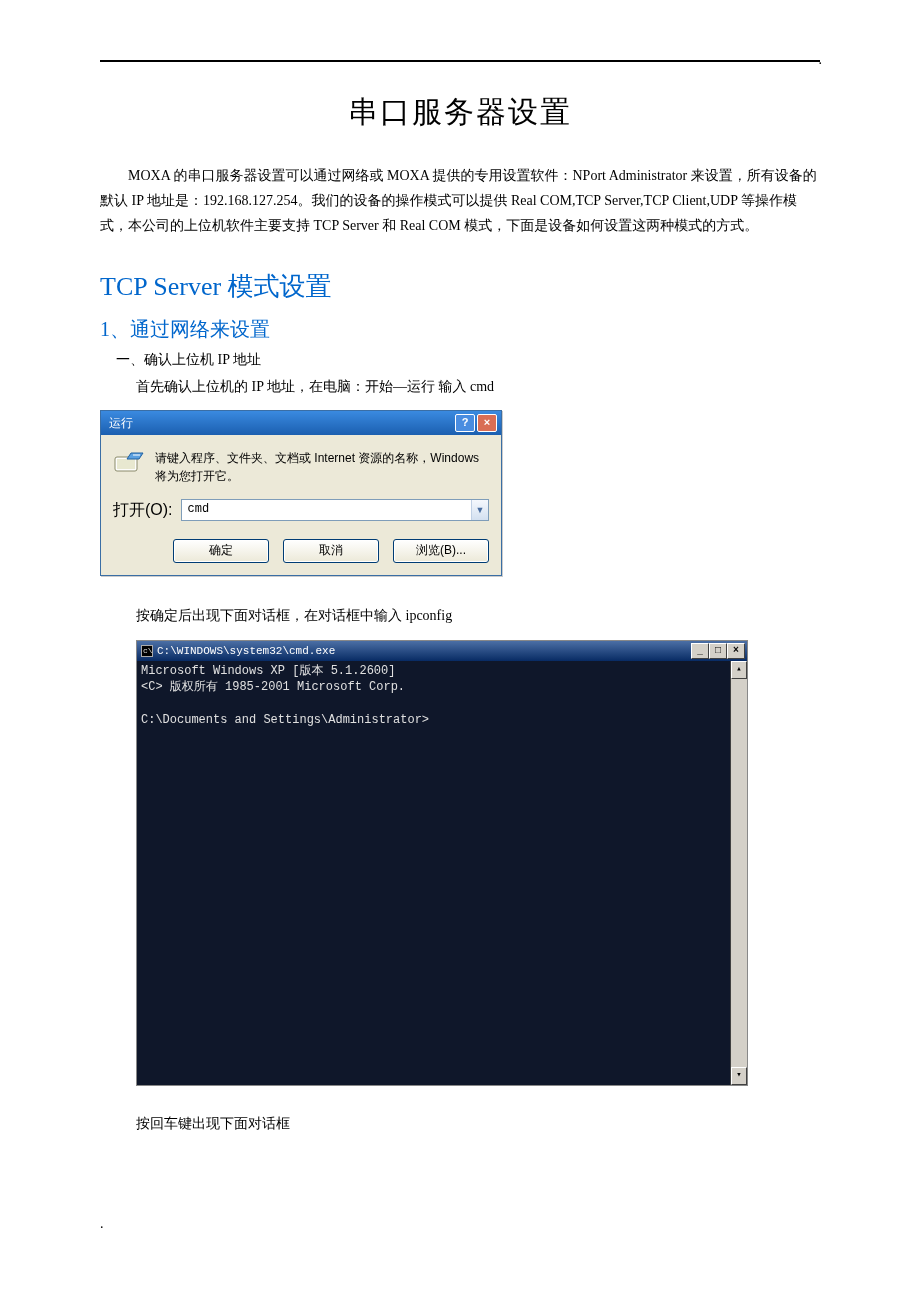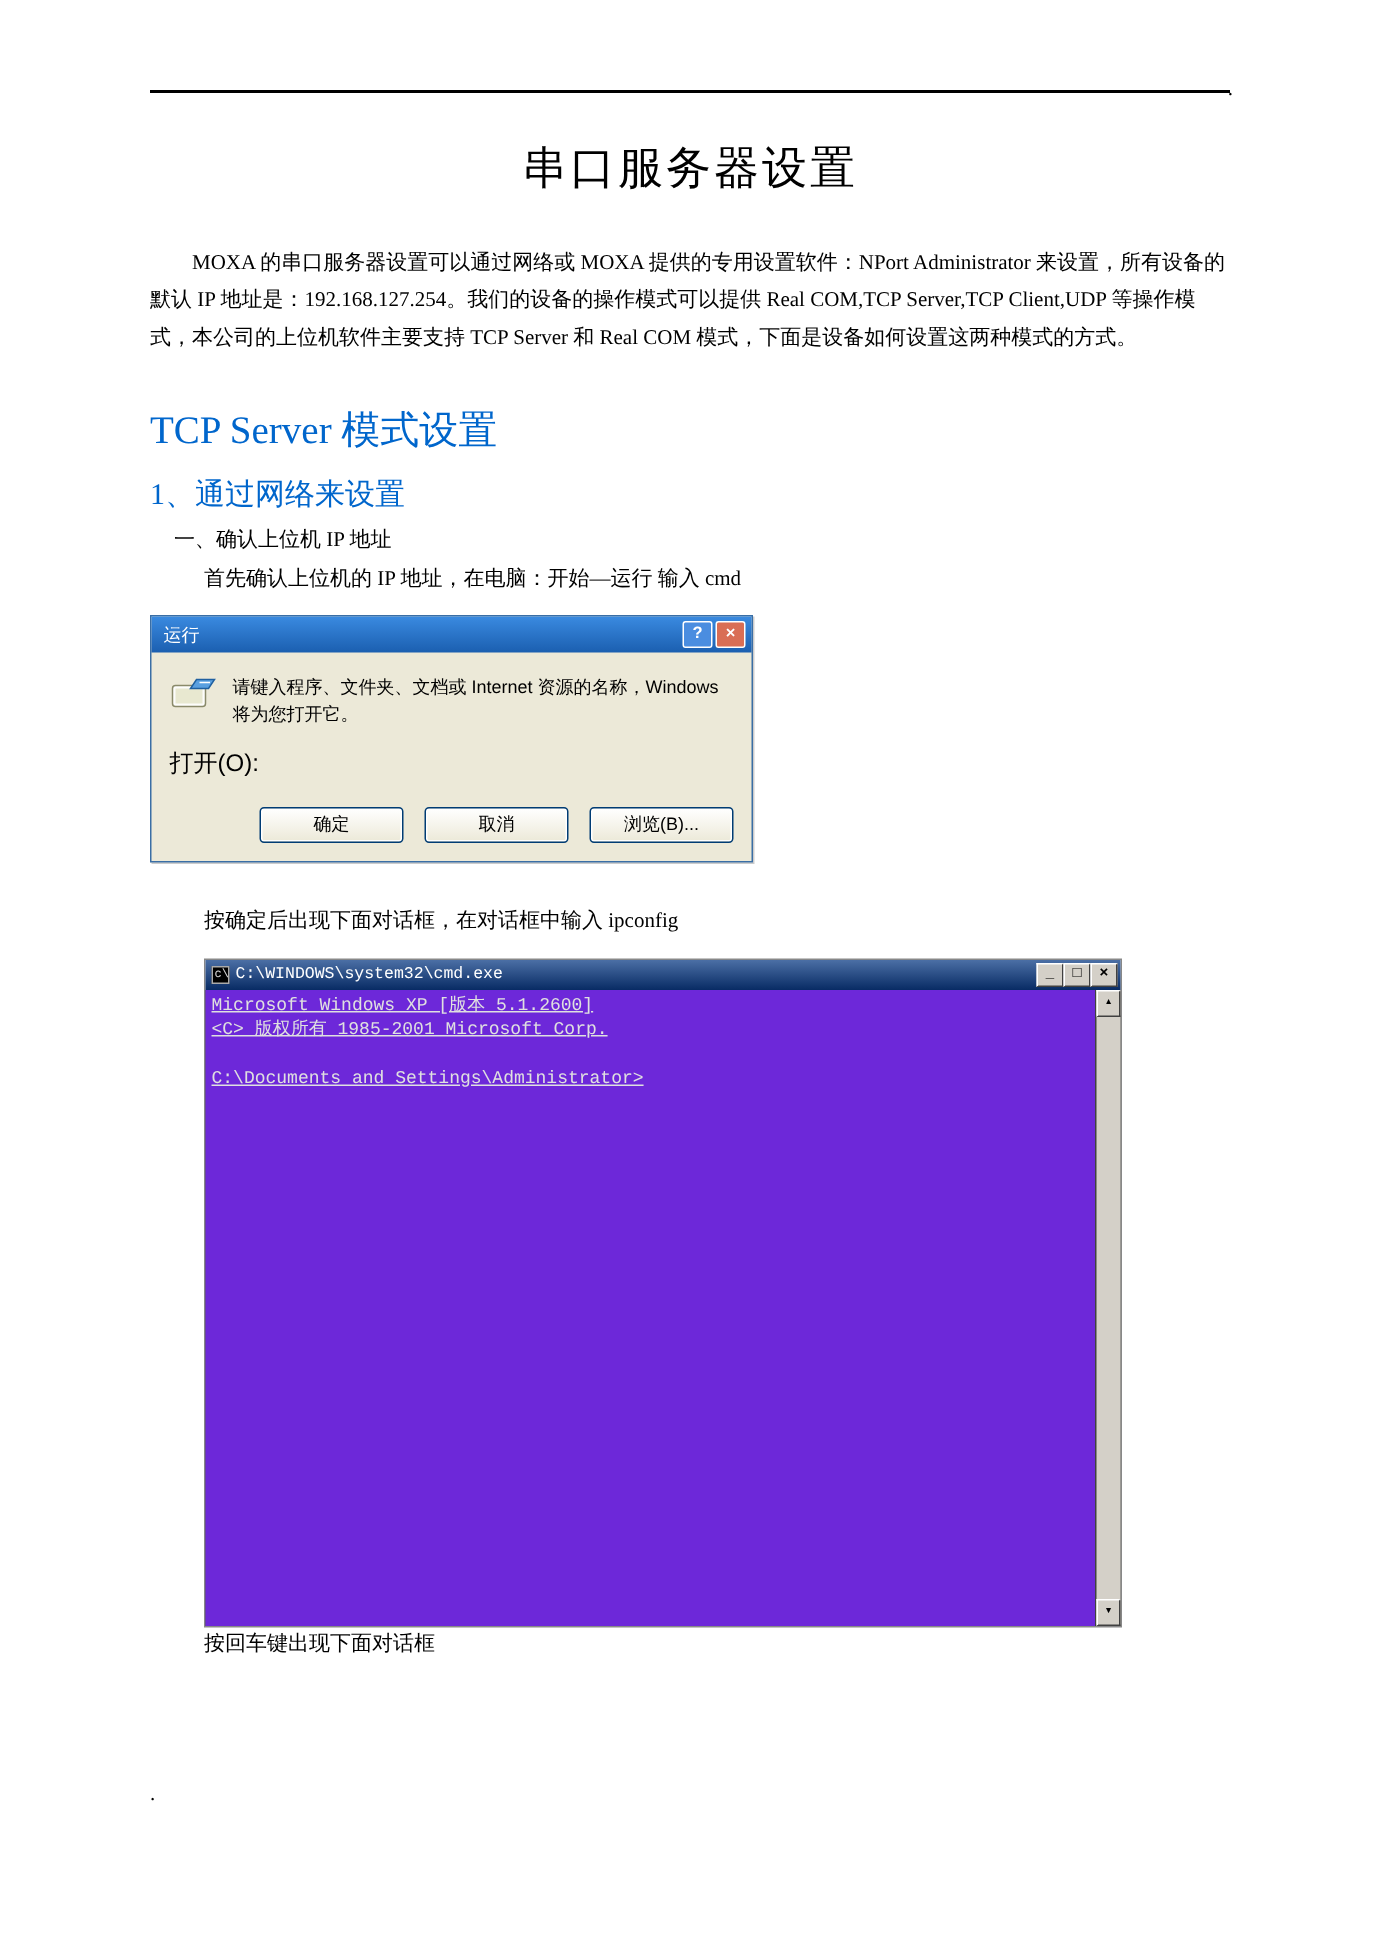--- a/index.html
+++ b/index.html
@@ -220,30 +220,29 @@
     line-height: 12px;
     text-align: center;
     color: #000;
   }
   .cmd-content-wrap {
     display: flex;
     background: #000;
   }
   .cmd-content {
     flex: 1;
-    background: #6d28d9;
+    background: #0f172a;
     color: #e0e0e0;
     padding: 2px 4px;
     font-size: 12px;
     line-height: 1.35;
     height: 420px;
     white-space: pre;
     overflow: hidden;
     font-family: "Lucida Console","NSimSun","Courier New", monospace;
-    text-decoration: underline;
   }
   .cmd-scroll {
     width: 16px;
     background: #d4d0c8;
     display: flex;
     flex-direction: column;
     justify-content: space-between;
     border-left: 1px solid #404040;
   }
   .cmd-sbtn {
@@ -295,20 +294,24 @@
             <rect x="2" y="8" width="22" height="14" rx="2" fill="#fdfdfb" stroke="#8a8a6a"></rect>
             <rect x="4" y="10" width="18" height="10" fill="#e8e8d0"></rect>
             <path d="M18 4 L30 4 L26 10 L14 10 Z" fill="#5aa0e0" stroke="#2060a0"></path>
             <path d="M20 6 L27 6" stroke="#fff" stroke-width="1"></path>
           </svg>
         </div>
         <div class="run-desc">请键入程序、文件夹、文档或 Internet 资源的名称，Windows 将为您打开它。</div>
       </div>
       <div class="run-row2">
         <span class="run-label">打开(O):</span>
+        <div class="run-input-wrap">
+          <input class="run-input" value="cmd" style="">
+          <div class="run-drop">▼</div>
+        </div>
       </div>
       <div class="run-buttons">
         <div class="xp-btn">确定</div>
         <div class="xp-btn">取消</div>
         <div class="xp-btn">浏览(B)...</div>
       </div>
     </div>
   </div>
 
   <div class="indent-text" style="margin-top:28px;">按确定后出现下面对话框，在对话框中输入 ipconfig</div>
@@ -330,16 +333,16 @@
 <span>&lt;C&gt; 版权所有 1985-2001 Microsoft Corp.</span>
 
 <span>C:\Documents and Settings\Administrator&gt;</span></div>
       <div class="cmd-scroll">
         <div class="cmd-sbtn">▴</div>
         <div class="cmd-sbtn">▾</div>
       </div>
     </div>
   </div>
 
-  <div class="indent-text" style="margin-top:0;">按回车键出现下面对话框</div>
+  <div class="indent-text" style="margin-top:26px;">按回车键出现下面对话框</div>
 
   <div class="footer-dot">.</div>
 </div>
 
 </body></html>

